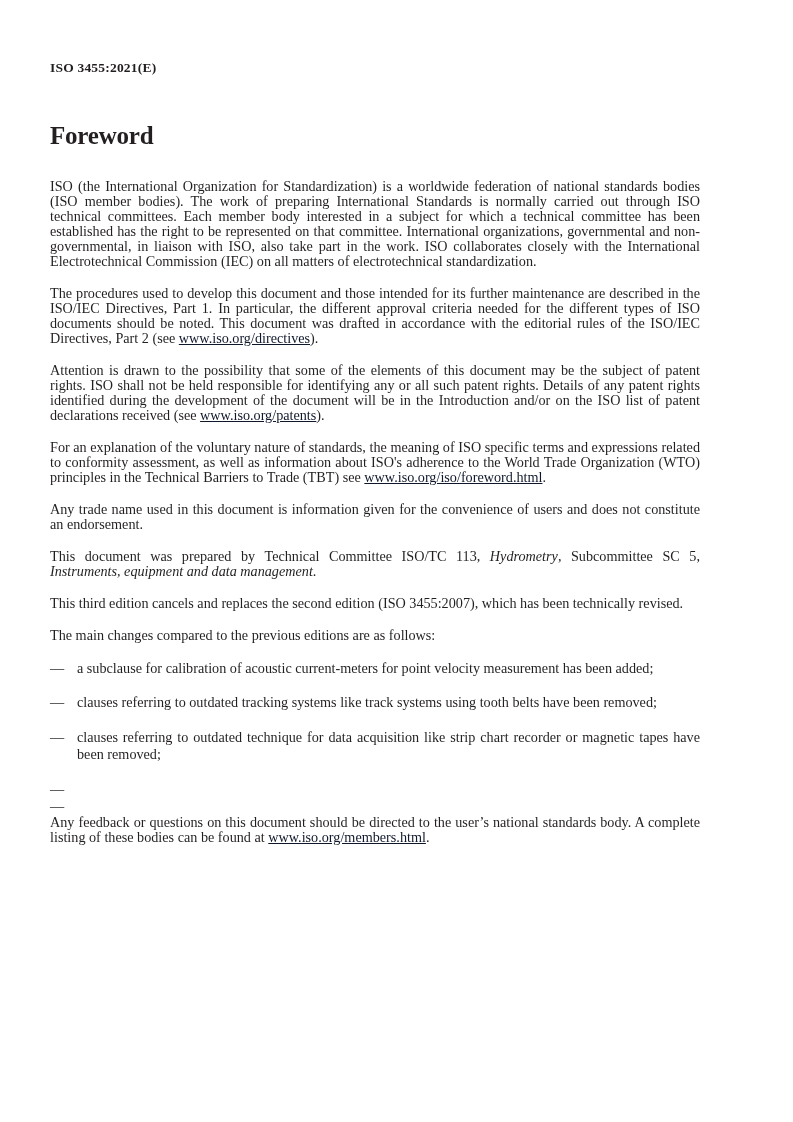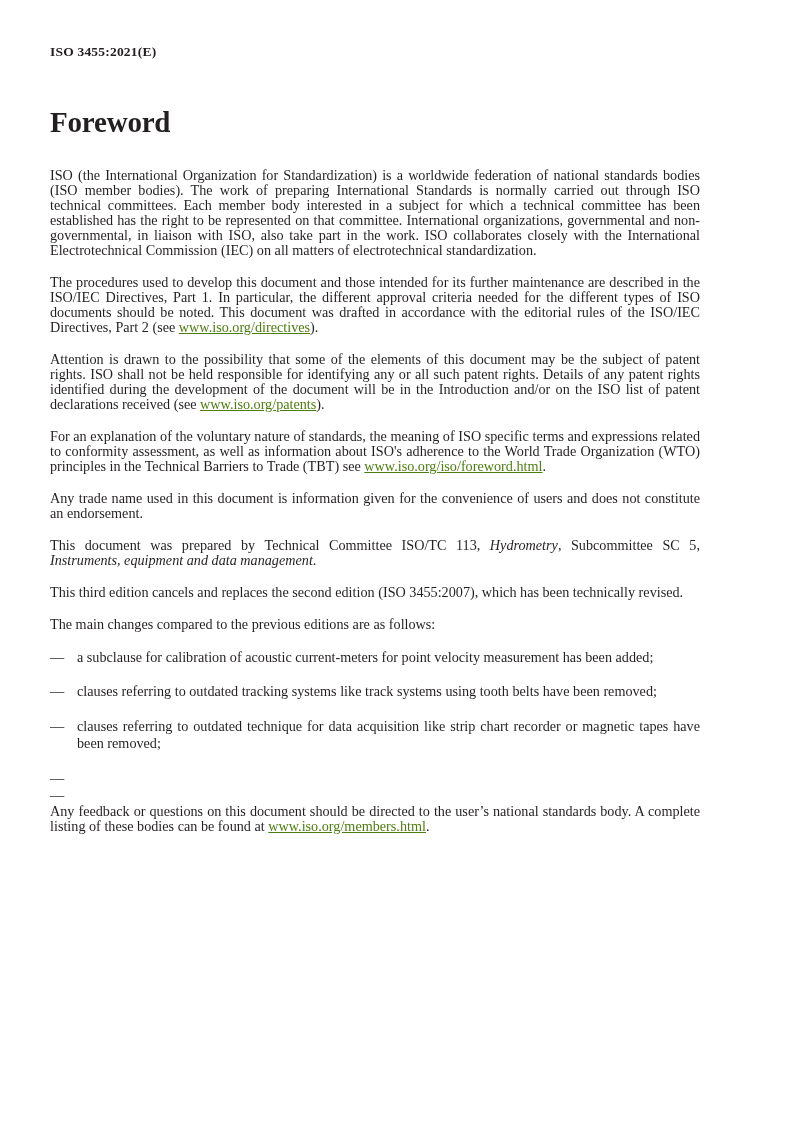--- a/index.html
+++ b/index.html
@@ -5,39 +5,39 @@
   html, body {
     margin: 0;
     padding: 0;
     background: #ffffff;
   }
   .page {
     position: relative;
     width: 793px;
     height: 952px;
     background: #ffffff;
-    margin: 0 auto;
+    margin: 16px auto;
     overflow: hidden;
     font-family: "Liberation Serif", "DejaVu Serif", serif;
     color: #231f20;
   }
   .content {
     position: absolute;
     left: 50px;
     top: 0;
     width: 650px;
   }
   .doc-header {
     font-size: 13.5px;
     font-weight: bold;
     letter-spacing: 0.2px;
     padding-top: 44px;
   }
   .doc-title {
-    font-size: 29px;
+    font-size: 25px;
     font-weight: bold;
     margin: 0;
     padding-top: 46px;
     letter-spacing: -0.2px;
   }
   .para {
     font-size: 14.2px;
     line-height: 15px;
     text-align: justify;
     text-justify: inter-word;
@@ -59,21 +59,21 @@
     padding-top: 17px;
     position: relative;
     padding-left: 27px;
   }
   .list-item .dash {
     position: absolute;
     left: 0;
     top: 17px;
   }
   a.link {
-    color: #4d7c0f;
+    color: #0f172a;
     text-decoration: underline;
   }
   em {
     font-style: italic;
   }
   .footer {
     position: absolute;
     left: 50px;
     top: 1066px;
     width: 650px;

